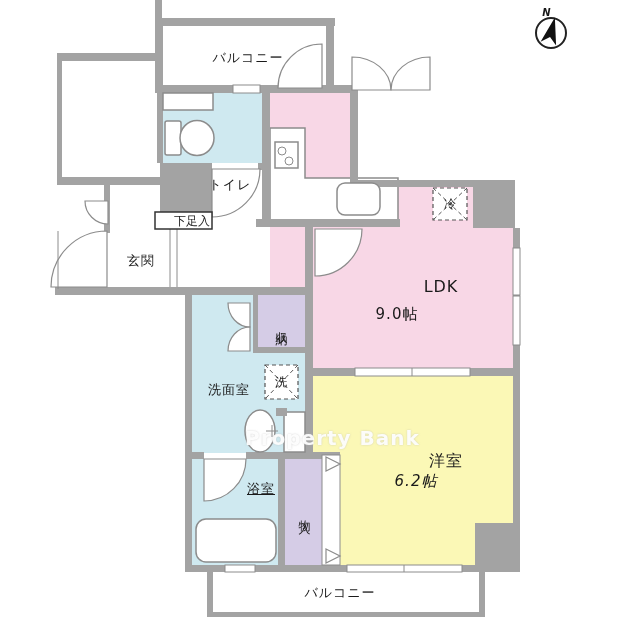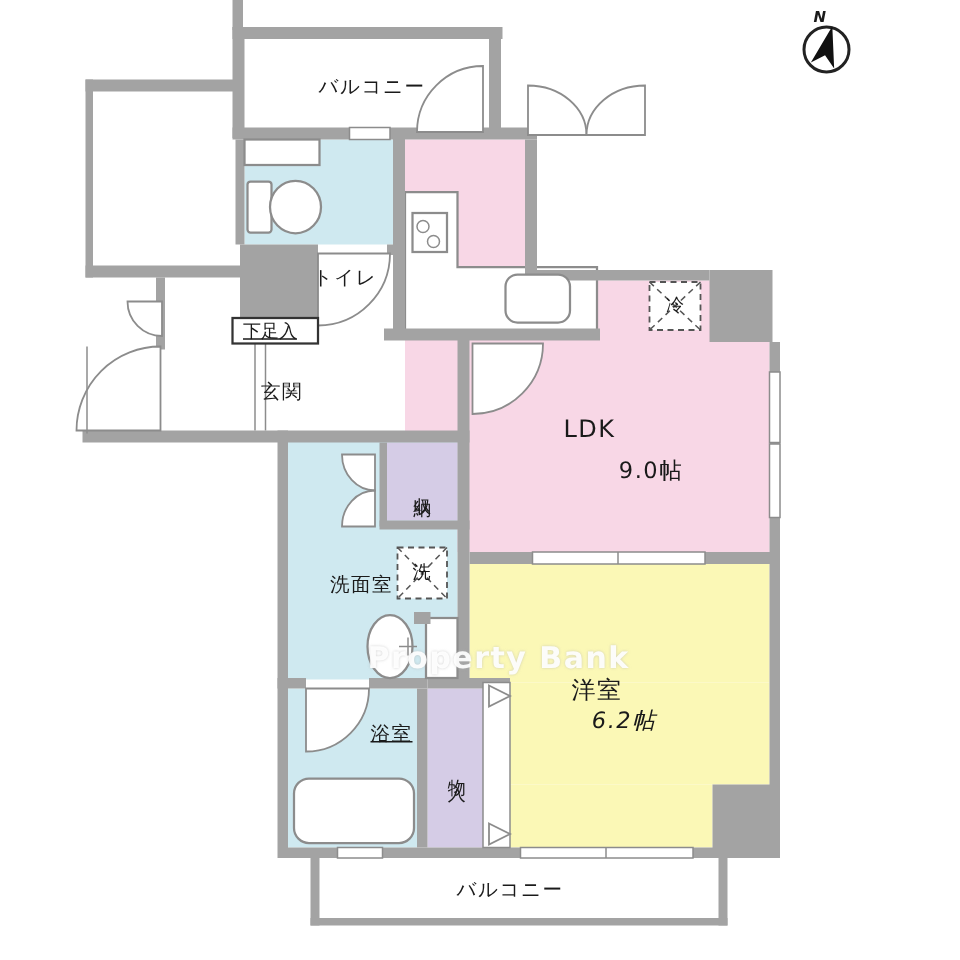--- a/index.html
+++ b/index.html
@@ -14,21 +14,21 @@
   .f-blue{fill:var(--c-blue);} .f-purple{fill:var(--c-purple);}
   .f-wall{fill:var(--c-wall);}
   .fixture{fill:var(--c-white);stroke:var(--c-line);stroke-width:1.5;}
   .door{fill:var(--c-white);stroke:var(--c-line);stroke-width:1.2;}
   .win{fill:var(--c-white);stroke:var(--c-line);stroke-width:1;}
   .thin{stroke:var(--c-line);stroke-width:1;fill:none;}
   .dashbox{fill:var(--c-white);stroke:#555;stroke-width:1.2;stroke-dasharray:4 3;}
   .dashline{stroke:#555;stroke-width:1;stroke-dasharray:4 3;fill:none;}
   .lbl{position:absolute;transform:translate(-50%,-50%);color:#1a1a1a;
        font-size:13px;letter-spacing:1px;white-space:nowrap;}
-  .lbl.big{font-size:16px;letter-spacing:1px;}
+  .lbl.big{font-size:16px;letter-spacing:1px;margin-left:48px;}
   .lbl.mid{font-size:15px;}
   .lbl.small{font-size:12px;letter-spacing:0;}
   .lbl.vert{writing-mode:vertical-rl;text-orientation:upright;letter-spacing:2px;}
   .lbl.compass-n{font-size:10px;font-style:italic;font-weight:bold;}
   #watermark{position:absolute;left:245px;top:426px;color:rgba(255,255,255,0.92);
        font-size:20px;font-weight:bold;letter-spacing:1px;
        text-shadow:0 0 2px rgba(180,180,180,0.6);pointer-events:none;}
 </style>
 </head>
 <body>
@@ -149,25 +149,25 @@
 
   <g>
     <circle cx="551" cy="33" r="15" fill="#ffffff" stroke="#222222" stroke-width="2"></circle>
     <polygon points="551,17 559,44 551,37 543,44" fill="#111111" transform="rotate(14 551 33)"></polygon>
   </g>
 </svg>
 
 <div class="lbl" style="left:248px;top:58px;">バルコニー</div>
 <div class="lbl" style="left:230px;top:137px;margin-top:48px;">トイレ</div>
 <div class="lbl big" style="left:393px;top:286px;">LDK</div>
-<div class="lbl mid" style="left:397px;top:314px;margin-left:37px;">9.0帖</div>
-<div class="lbl" style="left:141px;top:261px;margin-left:47px;">玄関</div>
-<div class="lbl small" style="left:180px;top:221px;text-decoration:underline;">下足入</div>
+<div class="lbl mid" style="left:397px;top:314px;">9.0帖</div>
+<div class="lbl" style="left:141px;top:261px;">玄関</div>
+<div class="lbl small" style="left:192px;top:221px;">下足入</div>
 <div class="lbl small vert" style="left:281px;top:324px;">収納</div>
-<div class="lbl" style="left:229px;top:390px;margin-left:12px;">洗面室</div>
+<div class="lbl" style="left:229px;top:390px;">洗面室</div>
 <div class="lbl small" style="left:281px;top:382px;">洗</div>
 <div class="lbl small" style="left:450px;top:204px;">冷</div>
 <div class="lbl" style="left:261px;top:489px;text-decoration:underline;">浴室</div>
 <div class="lbl small vert" style="left:304px;top:512px;">物入</div>
 <div class="lbl big" style="left:398px;top:461px;">洋室</div>
 <div class="lbl mid" style="left:416px;top:481px;font-style:italic;">6.2帖</div>
 <div class="lbl" style="left:340px;top:593px;">バルコニー</div>
 <div class="lbl compass-n" style="left:547px;top:12px;">N</div>
 <div id="watermark">Property Bank</div>
 

